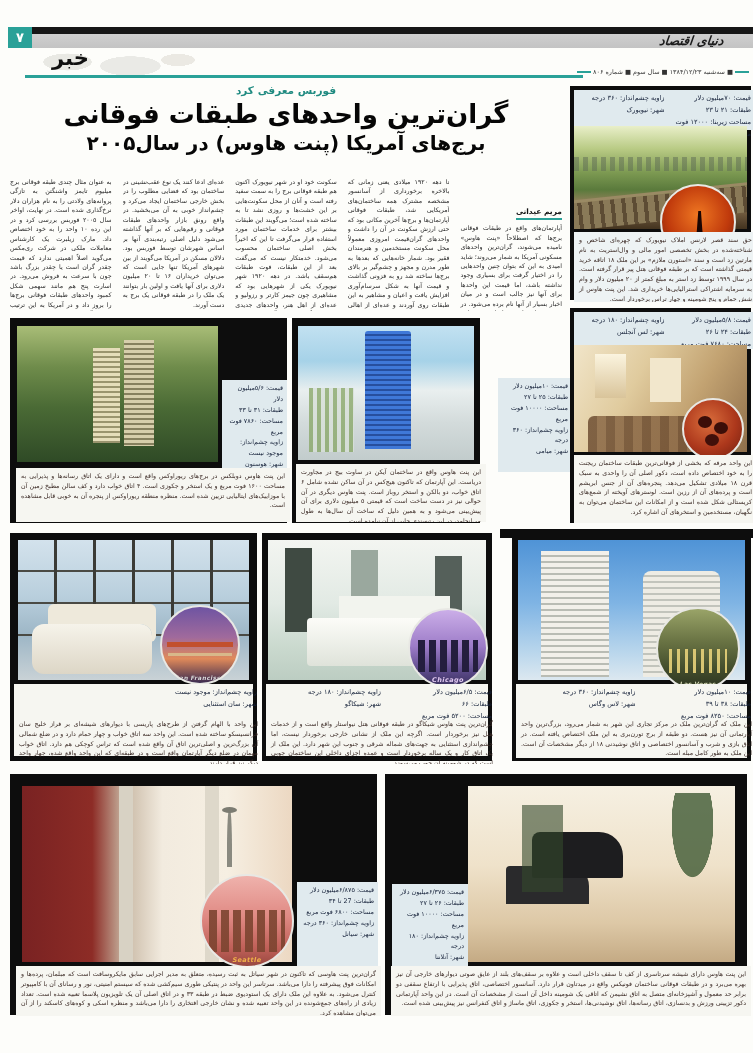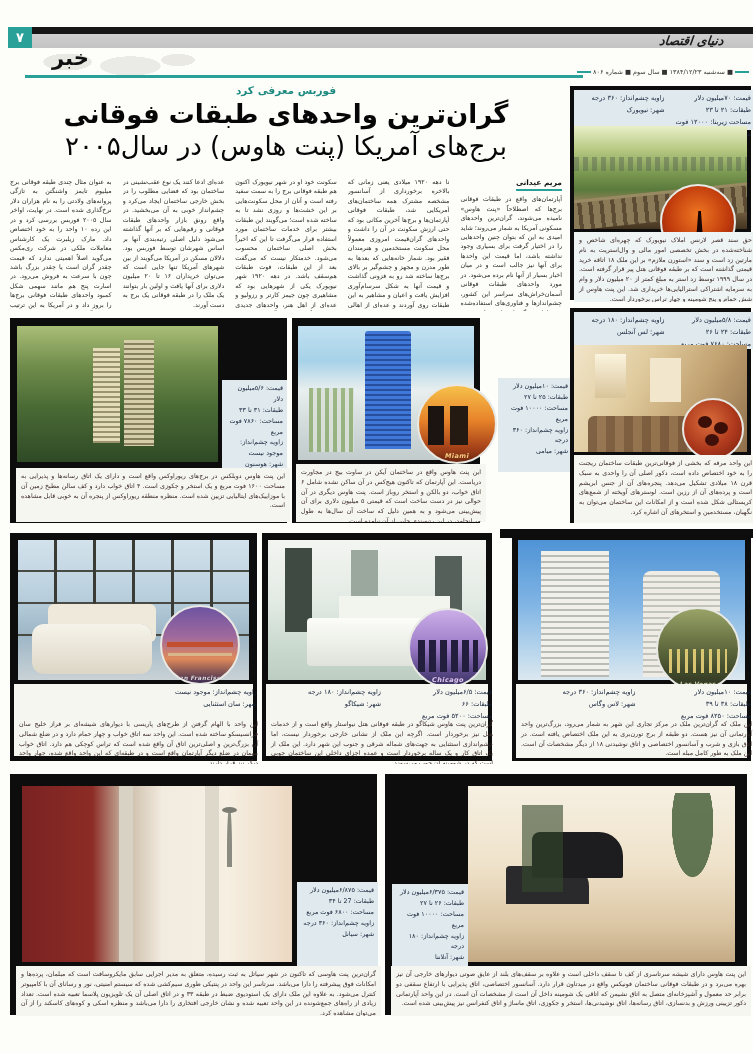--- a/index.html
+++ b/index.html
@@ -17,26 +17,26 @@
            background:radial-gradient(ellipse 40px 14px at 25% 45%,#d9d9d3 60%,transparent 61%),
                       radial-gradient(ellipse 50px 16px at 62% 55%,#dcdcd6 60%,transparent 61%),
                       radial-gradient(ellipse 28px 10px at 90% 40%,#dedad2 60%,transparent 61%);}
   .section-title{left:52px;top:46px;font-size:21px;font-weight:bold;color:#101010;}
   .dateline{left:585px;top:68px;width:166px;font-size:6.4px;color:#333;text-align:left;white-space:nowrap;}
   .dateline .dash{display:inline-block;width:14px;height:2px;background:#2aa198;vertical-align:middle;margin:0 2px;}
   .rule-teal{left:25px;top:75px;width:558px;height:2.5px;background:#2aa198;}
   
   .kicker{left:10px;top:84px;width:552px;text-align:center;color:#1f8a80;font-size:10.5px;font-weight:bold;}
   .h1a{left:10px;top:99px;width:552px;text-align:center;color:#060606;font-size:26px;font-weight:bold;}
-  .h1b{left:10px;top:131px;width:552px;text-align:center;color:#060606;font-size:26px;font-weight:normal;}
+  .h1b{left:10px;top:131px;width:552px;text-align:center;color:#060606;font-size:20px;font-weight:bold;}
   
   .cols{left:10px;top:177px;width:552px;height:134px;display:flex;gap:11px;overflow:hidden;}
   .col{flex:1;font-size:6.3px;line-height:1.5;color:#2a2a2a;text-align:justify;overflow:hidden;}
   .byline{display:inline-block;color:#111;font-weight:bold;font-size:7.5px;
-          border-bottom:2px solid #2aa198;padding-bottom:1px;margin-bottom:3px;}
+          border-bottom:2px solid #2aa198;padding-bottom:1px;margin-bottom:3px;margin-top:29px;}
   
   .pbox{background:#0d0d0d;}
   .stats{background:#e0eaee;color:#16223a;font-size:6.8px;line-height:1.8;padding:3px 4px;text-align:right;}
   .stats span{display:block;}
   .stats.two{display:flex;}
   .stats.two > div{flex:1;}
   .cap{background:#f6f6f1;color:#3c2b26;font-size:6.3px;line-height:1.55;text-align:justify;padding:3px 5px;overflow:hidden;}
   .circle{position:absolute;border-radius:50%;border:2px solid #e8e8e4;overflow:hidden;}
   .circle .lbl{position:absolute;bottom:2px;left:0;right:0;text-align:center;font-size:6.5px;font-weight:bold;
                font-style:italic;letter-spacing:.4px;direction:ltr;}
@@ -247,24 +247,20 @@
     <span>زاویه چشم‌انداز: موجود نیست</span>
     <span>شهر: هوستون</span>
   </div>
   <div class="abs cap" id="ho-cap">این پنت هاوس دوبلکس در برج‌های ریوراوکس واقع است و دارای یک اتاق رسانه‌ها و پذیرایی به مساحت ۱۶۰۰ فوت مربع و یک استخر و جکوزی است. ۴ اتاق خواب دارد و کف سالن مطبخ زمین آن با موزاییک‌های ایتالیایی تزیین شده است. منظره منطقه ریوراوکس از پنجره آن به خوبی قابل مشاهده است.</div>
 
   <div class="abs pbox" id="mibox"></div>
   <div class="photo" id="mi-photo">
     <div class="t1"></div>
     <div class="t2"></div>
   </div>
-  <div class="circle" id="mi-circle">
-    <div class="sil"></div>
-    <span class="lbl">Miami</span>
-  </div>
   <div class="abs cap" id="mi-cap">این پنت هاوس واقع در ساختمان آیکن در ساوت بیچ در مجاورت دریاست. این آپارتمان که تاکنون هیچ‌کس در آن ساکن نشده شامل ۶ اتاق خواب، دو بالکن و استخر روباز است. پنت هاوس دیگری در آن حوالی نیز در دست ساخت است که قیمتی ۵ میلیون دلاری برای آن پیش‌بینی می‌شود و به همین دلیل که ساخت آن سال‌ها به طول می‌انجامد، در این رتبه‌بندی جایی از آن نیامده است.</div>
   <div class="abs stats" id="mi-stats">
     <span>قیمت: ۱۰میلیون دلار</span>
     <span>طبقات: ۲۵ تا ۲۷</span>
     <span>مساحت: ۱۰۰۰۰ فوت مربع</span>
     <span>زاویه چشم‌انداز: ۳۶۰ درجه</span>
     <span>شهر: میامی</span>
   </div>
 
   <div class="abs pbox" id="labox"></div>
@@ -351,20 +347,24 @@
       <span>شهر: لاس وگاس</span>
     </div>
   </div>
   <div class="abs cap" id="lv-cap">این ملک که گران‌ترین ملک در مرکز تجاری این شهر به شمار می‌رود، بزرگ‌ترین واحد آپارتمانی آن نیز هست. دو طبقه از برج تورن‌بری به این ملک اختصاص یافته است. در اتاق بازی و شرب و آسانسور اختصاصی و اتاق نوشیدنی ۱۸ از دیگر مشخصات آن است. این ملک به طور کامل مبله است.</div>
 
   <div class="abs pbox" id="sebox"></div>
   <div class="photo" id="se-photo">
     <div class="t1"></div>
     <div class="t2"></div>
   </div>
+  <div class="circle" id="se-circle">
+    <div class="sil"></div>
+    <span class="lbl">Seattle</span>
+  </div>
   <div class="abs stats" id="se-stats">
     <span>قیمت: ۶/۸۷۵میلیون دلار</span>
     <span>طبقات: 27 تا ۳۴</span>
     <span>مساحت: ۶۸۰۰ فوت مربع</span>
     <span>زاویه چشم‌انداز: ۳۶۰ درجه</span>
     <span>شهر: سیاتل</span>
   </div>
   <div class="abs cap" id="se-cap">گران‌ترین پنت هاوسی که تاکنون در شهر سیاتل به ثبت رسیده، متعلق به مدیر اجرایی سابق مایکروسافت است که مبلمان، پرده‌ها و امکانات فوق پیشرفته را دارا می‌باشد. سرتاسر این واحد در پنتیکی طوری سیم‌کشی شده که سیستم امنیتی، نور و رسانای آن با کامپیوتر کنترل می‌شود. به علاوه این ملک دارای یک استودیوی ضبط در طبقه ۳۳ و در اتاق اصلی آن یک تلویزیون پلاسما تعبیه شده است. تعداد زیادی از راه‌های جمع‌شونده در این واحد تعبیه شده و نشان خارجی افتخاری را دارا می‌باشد و منظره اسکی و کوه‌های کاسکند را از آن می‌توان مشاهده کرد.</div>
 
   <div class="abs pbox" id="atbox"></div>

